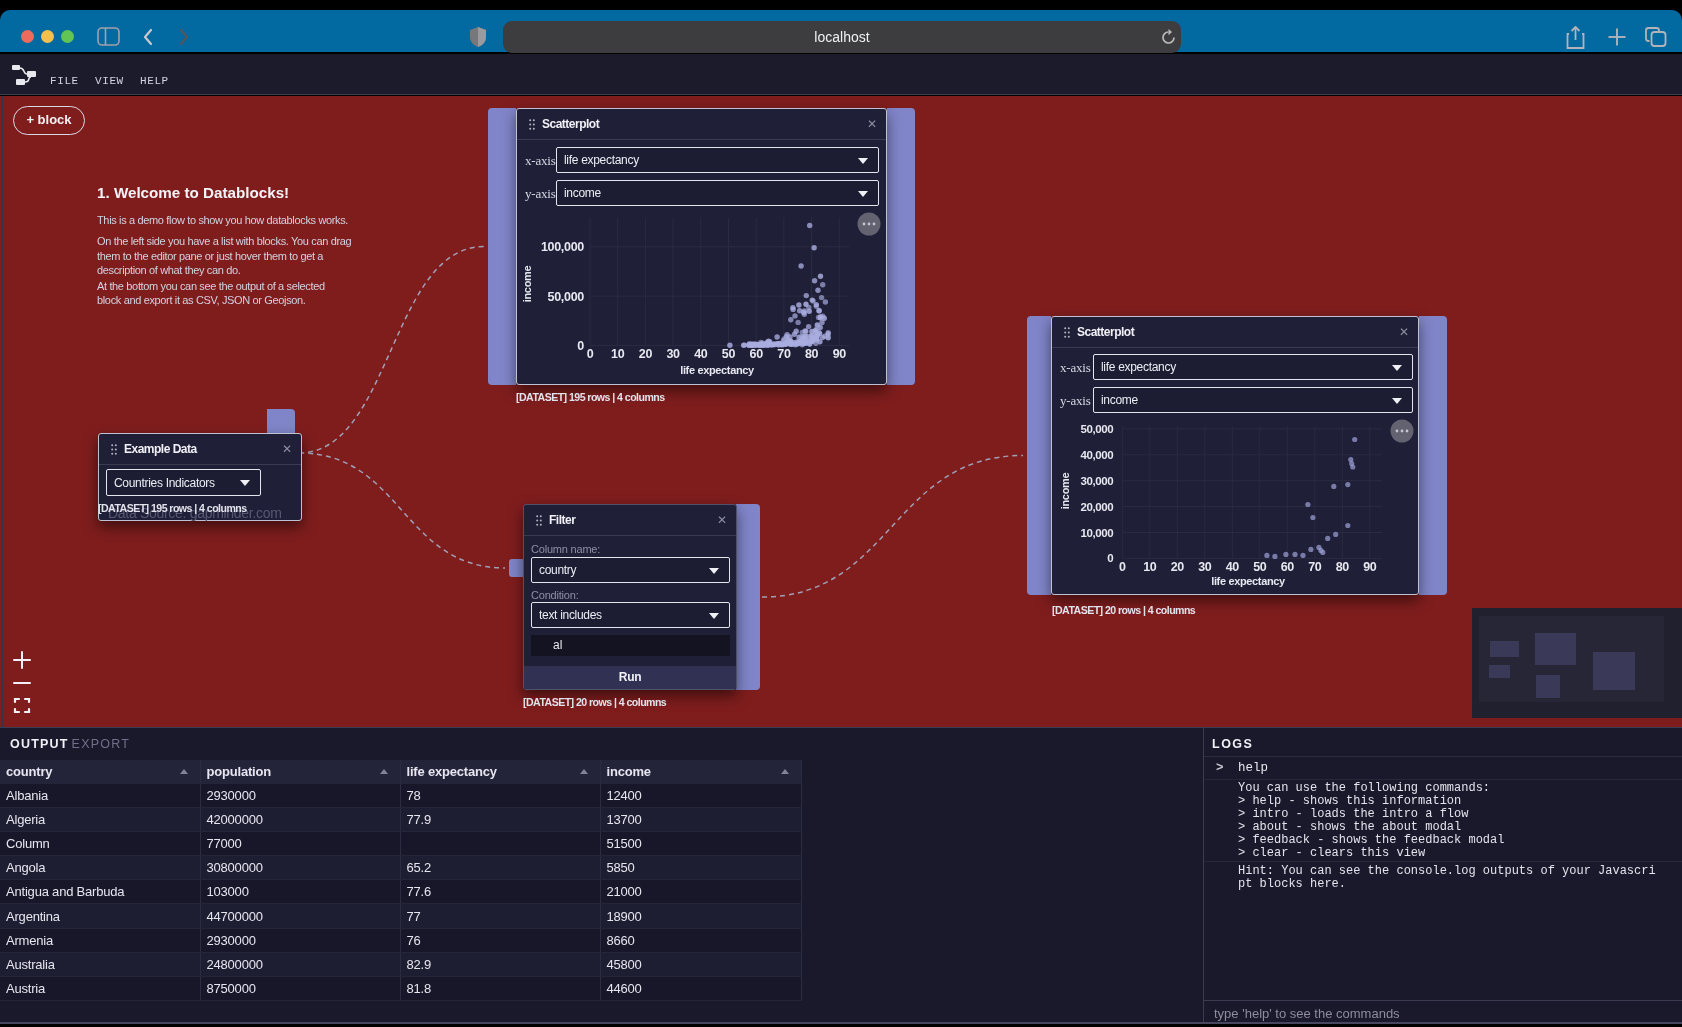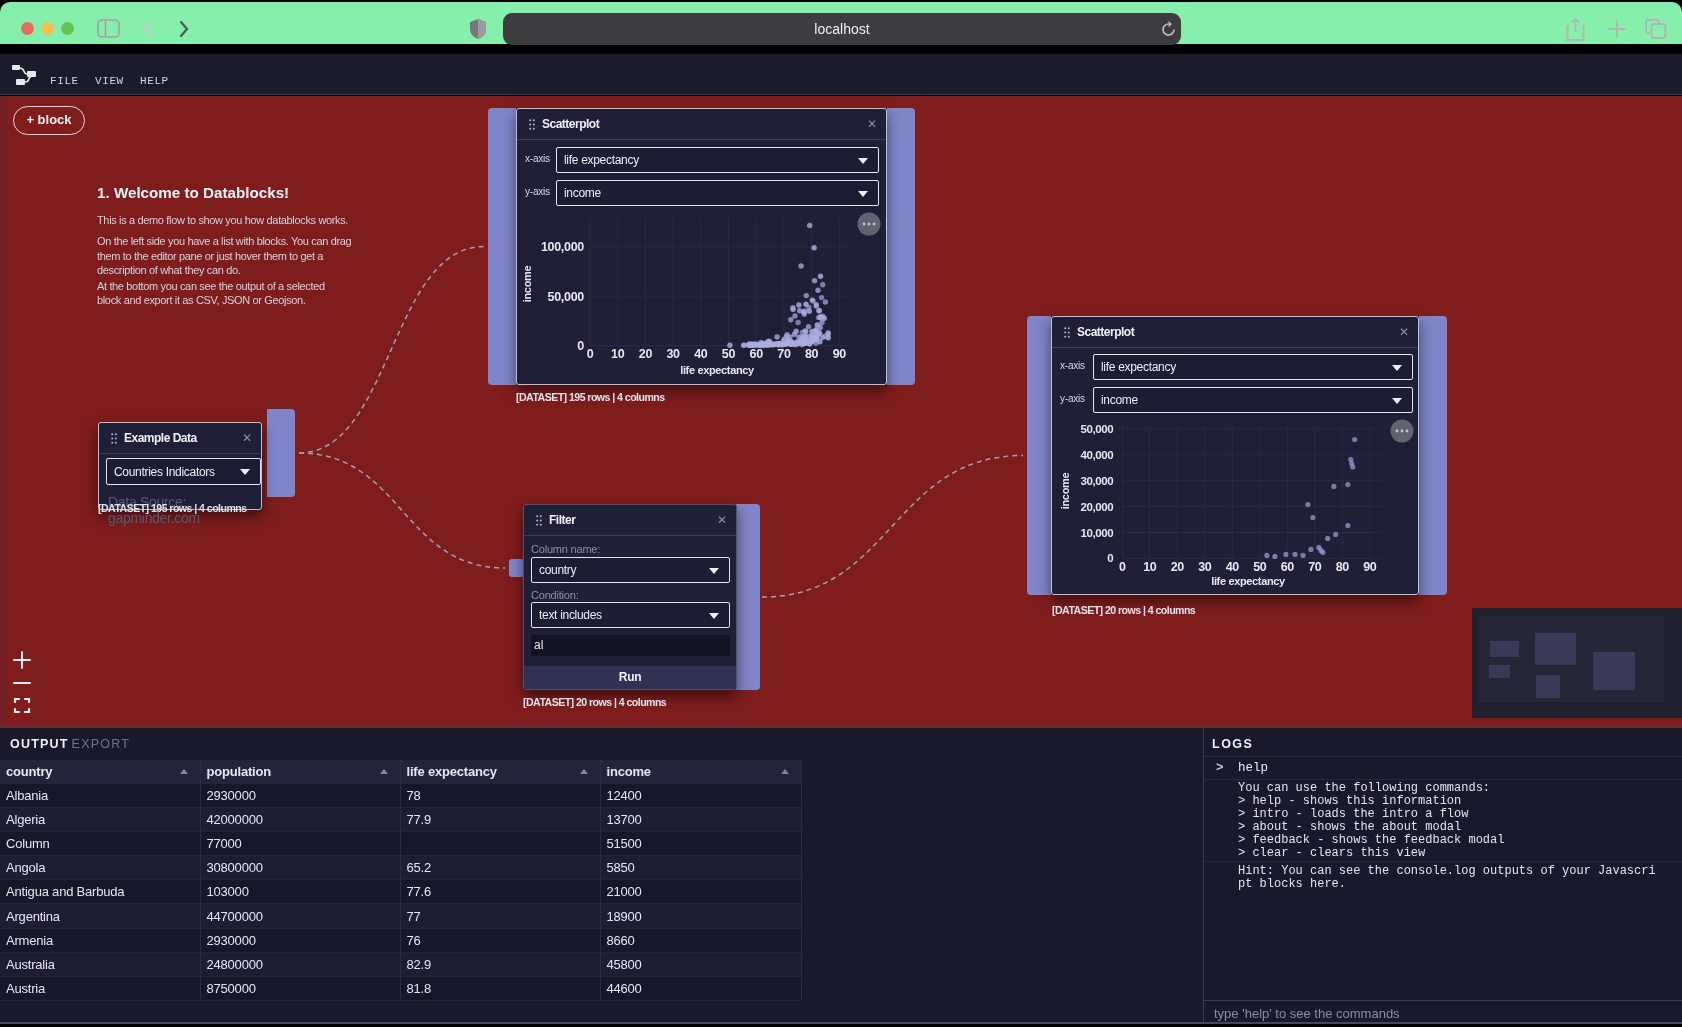--- a/index.html
+++ b/index.html
@@ -1,21 +1,21 @@
 <!DOCTYPE html>
 <html><head>
 <meta charset="utf-8">
 <style>
 * { margin:0; padding:0; box-sizing:border-box; }
 html,body { width:1682px; height:1027px; background:#000; overflow:hidden;
   font-family:"Liberation Sans", sans-serif; }
 #stage { position:absolute; left:0; top:0; width:1682px; height:1027px; }
 
-#chrome { position:absolute; left:0; top:2px; width:1682px; height:42px;
-  background:#86efac; border-radius:10px 10px 0 0; }
+#chrome { position:absolute; left:0; top:10px; width:1682px; height:42px;
+  background:#0369a1; border-radius:10px 10px 0 0; }
 .tl { position:absolute; top:20px; width:13px; height:13px; border-radius:50%; }
 #urlbar { position:absolute; left:503px; top:11px; width:678px; height:32px;
   background:#3d3d3f; border-radius:9px; color:#eef0f2; font-size:14px;
   text-align:center; line-height:32px; }
 .cicon { position:absolute; }
 
 #appbar { position:absolute; left:0; top:54px; width:1682px; height:41px;
   background:#1b1b2c; border-bottom:1px solid #3a3a50; }
 .menu { position:absolute; top:21px; font-family:"Liberation Mono", monospace;
   font-size:11px; letter-spacing:0.6px; color:#d4d4e0; font-weight:400; }
@@ -31,21 +31,21 @@
 .nhead .ttl { position:absolute; left:25px; top:0; }
 .nhead .x { position:absolute; right:9px; top:0; color:#8e8ea2; font-weight:400;
   font-size:12px; letter-spacing:0; }
 .sel { position:absolute; border:1px solid #e4e6ee; border-radius:2px;
   background:#1c1c32; color:#eceef4; font-size:12px; letter-spacing:-0.3px; }
 .sel span { position:absolute; left:7px; top:50%; transform:translateY(-50%); }
 .sel:after { content:""; position:absolute; right:10px; top:50%; margin-top:-2.5px;
   border-left:5px solid transparent; border-right:5px solid transparent;
   border-top:6px solid #eef0f4; }
 .lbl { position:absolute; color:#8e8ea6; font-size:11px; letter-spacing:-0.2px; }
-.axlbl { position:absolute; color:#d8d8e4; font-size:10px; letter-spacing:-0.2px; }
+.axlbl { position:absolute; color:#d8d8e4; font-size:13px; letter-spacing:-0.2px;font-family:Liberation Serif, serif; }
 .handle { position:absolute; background:#8085c9; }
 .cap { position:absolute; color:#e2e2ec; font-size:10.6px; letter-spacing:-0.55px; font-weight:700; }
 .tick { fill:#e8e8f0; font-size:12.5px; letter-spacing:-0.3px; font-weight:700;
   font-family:"Liberation Sans", sans-serif; }
 .tick2 { fill:#e8e8f0; font-size:11.5px; letter-spacing:-0.4px; font-weight:700;
   font-family:"Liberation Sans", sans-serif; }
 .axt { fill:#e8e8f0; font-size:11px; letter-spacing:-0.35px; font-weight:700;
   font-family:"Liberation Sans", sans-serif; }
 
 #bottom { position:absolute; left:0; top:727px; width:1682px; height:300px;
@@ -136,21 +136,21 @@
   <div style="position:absolute;left:13px;top:106px;width:72px;height:29px;border:1.5px solid #d9d9e4;border-radius:15px;color:#f2f2f7;font-size:13px;font-weight:700;text-align:center;line-height:26px;">+ block</div>
 
   <div style="position:absolute;left:97px;top:184px;width:330px;white-space:nowrap;">
     <div id="wtitle" style="font-size:15.2px;font-weight:700;color:#f4f4f8;">1. Welcome to Datablocks!</div>
     <div style="font-size:11px;letter-spacing:-0.35px;color:#d2d2e0;margin-top:12px;line-height:14.3px;" id="wp1">This is a demo flow to show you how datablocks works.</div>
     <div style="font-size:11px;letter-spacing:-0.35px;color:#d2d2e0;margin-top:7px;line-height:14.3px;" id="wp2">On the left side you have a list with blocks. You can drag<br>them to the editor pane or just hover them to get a<br>description of what they can do.</div>
     <div style="font-size:11px;letter-spacing:-0.35px;color:#d2d2e0;margin-top:2px;line-height:14.3px;" id="wp3">At the bottom you can see the output of a selected<br>block and export it as CSV, JSON or Geojson.</div>
   </div>
 
   <div class="handle" style="left:267px;top:409px;width:28px;height:88px;border-radius:0 4px 4px 0;"></div>
-  <div class="node" style="left:98px;top:422px;width:164px;height:88px;">
+  <div class="node" style="left:98px;top:433px;width:204px;height:88px;">
     <div class="nhead">
       <svg class="dots" width="6" height="11" viewBox="0 0 6 11">
               <g fill="#b4b4c4">
                 <circle cx="1.2" cy="1.2" r="1"></circle>
                 <circle cx="4.8" cy="1.2" r="1"></circle>
                 <circle cx="1.2" cy="5.5" r="1"></circle>
                 <circle cx="4.8" cy="5.5" r="1"></circle>
                 <circle cx="1.2" cy="9.8" r="1"></circle>
                 <circle cx="4.8" cy="9.8" r="1"></circle>
               </g>
@@ -442,21 +442,21 @@
             <span class="x">✕</span>
     </div>
     <div class="lbl" style="left:7px;top:38px;">Column name:</div>
     <div class="sel" style="left:7px;top:52px;width:199px;height:26px;">
             <span>country</span>
           </div>
     <div class="lbl" style="left:7px;top:84px;">Condition:</div>
     <div class="sel" style="left:7px;top:97px;width:199px;height:26px;">
             <span>text includes</span>
           </div>
-    <div style="position:absolute;left:7px;top:130px;width:199px;height:21px;background:#131322;color:#e8e8f0;font-size:12px;line-height:21px;padding-left:3px;">al</div>
+    <div style="position:absolute;left:7px;top:130px;width:199px;height:21px;background:#131322;color:#e8e8f0;font-size:12px;line-height:21px;padding-left:22px;">al</div>
     <div style="position:absolute;left:0px;top:161px;width:212px;height:23px;background:#313153;color:#f0f0f6;font-size:12px;letter-spacing:-0.3px;font-weight:700;text-align:center;line-height:23px;">Run</div>
   </div>
   <div class="cap" style="left:523px;top:696px;">[DATASET] 20 rows | 4 columns</div>
 
   <div class="handle" style="left:1027px;top:316px;width:24px;height:279px;border-radius:4px 0 0 4px;"></div>
   <div class="handle" style="left:1419px;top:316px;width:28px;height:279px;border-radius:0 4px 4px 0;"></div>
   <div class="node" style="left:1051px;top:316px;width:368px;height:279px;">
     <div class="nhead">
       <svg class="dots" width="6" height="11" viewBox="0 0 6 11">
               <g fill="#b4b4c4">

